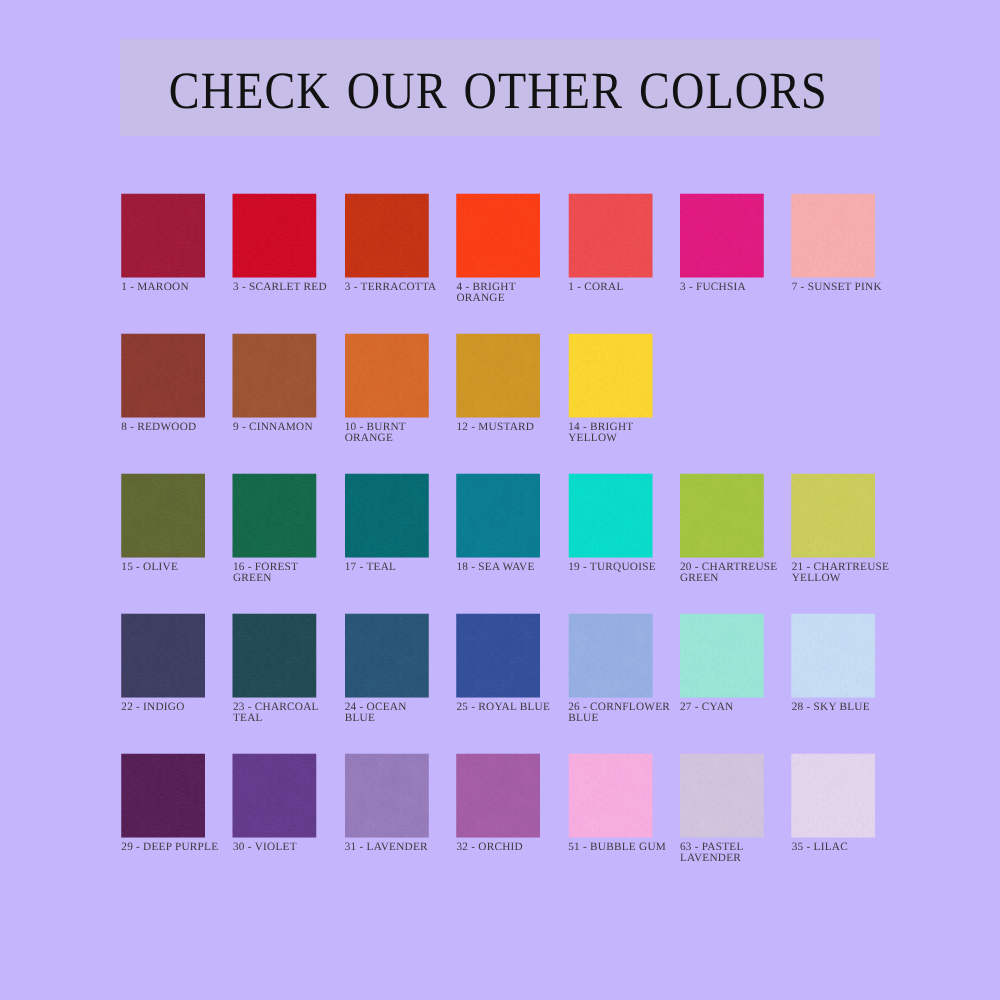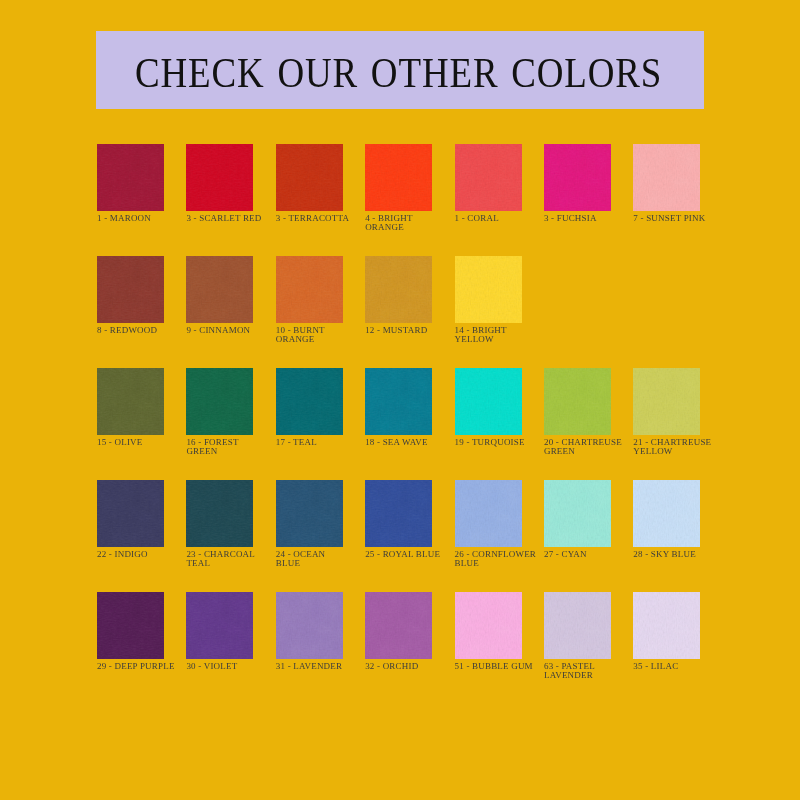--- a/index.html
+++ b/index.html
@@ -7,21 +7,21 @@
   body{width:800px;height:800px;font-family:"Liberation Serif",serif;}
   #stage{position:relative;width:800px;height:800px;overflow:hidden;background:#fff;}
 
   .banner{position:absolute;left:96px;top:31px;width:608px;height:78px;background:#C6BEE8;}
   .banner h1{position:absolute;left:39px;top:21px;margin:0;font-family:"Liberation Serif",serif;
              font-weight:400;font-size:42px;line-height:1;color:#121212;letter-spacing:1px;
              word-spacing:3px;white-space:nowrap;transform:scaleX(0.88);transform-origin:0 0;}
 
   .grid{position:absolute;left:97px;top:144px;width:800px;}
   .row{display:flex;height:112px;}
-  .cell{position:relative;width:67px;margin-right:22.4px;}
+  .cell{position:relative;width:67px;margin-right:22.4px;margin-top:11px;}
   .chip{position:relative;width:67px;height:67px;overflow:hidden;background:#ccc;}
   .chip .tex{position:absolute;left:0;top:0;opacity:.15;mix-blend-mode:multiply;pointer-events:none;}
   .chip .noise{position:absolute;left:0;top:0;opacity:.075;mix-blend-mode:screen;pointer-events:none;}
   .chip .mottle{position:absolute;left:0;top:0;opacity:.13;mix-blend-mode:overlay;pointer-events:none;}
 
   .cap{position:absolute;left:0px;top:69.5px;width:130px;font-size:9px;line-height:9.8px;
        letter-spacing:0.2px;color:#3C3C3C;font-family:"Liberation Serif",serif;}
   .cap .l1,.cap .l2{display:block;white-space:nowrap;}
   .cap .l2:empty{display:none;}
 
@@ -40,21 +40,21 @@
       <feTurbulence type="fractalNoise" baseFrequency="0.26 0.88" numOctaves="4" seed="5" stitchTiles="stitch"></feTurbulence>
       <feColorMatrix type="saturate" values="0"></feColorMatrix>
     </filter>
     <filter id="mottle" x="0" y="0" width="100%" height="100%">
       <feTurbulence type="fractalNoise" baseFrequency="0.055" numOctaves="3" seed="23" stitchTiles="stitch"></feTurbulence>
       <feColorMatrix type="saturate" values="0"></feColorMatrix>
     </filter>
   </defs>
 </svg>
 
-<div id="stage" style="background: #eab308;">
+<div id="stage" style="background: #c4b5fd;">
   <div class="banner" style="background: rgb(198, 190, 232);">
     <h1>CHECK OUR OTHER COLORS</h1>
   </div>
   <div class="grid">
       <div class="row">
         <div class="cell">
           <div class="chip" style="background: rgb(156, 19, 50);">
             <svg class="tex" width="67" height="67" aria-hidden="true">
               <rect width="67" height="67" filter="url(#weave)"></rect>
             </svg>

